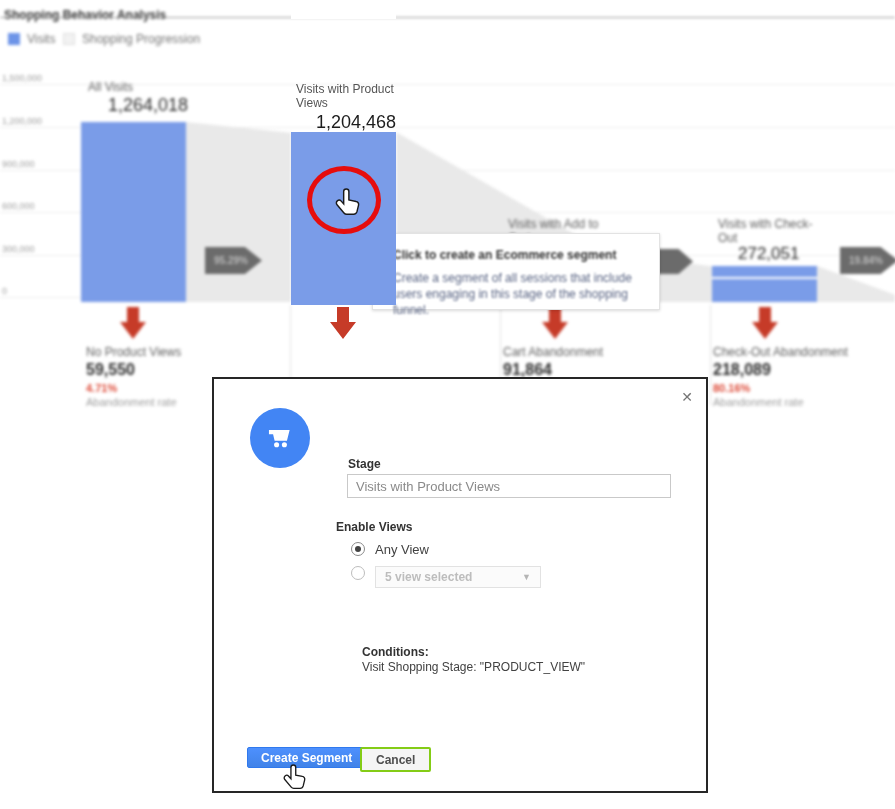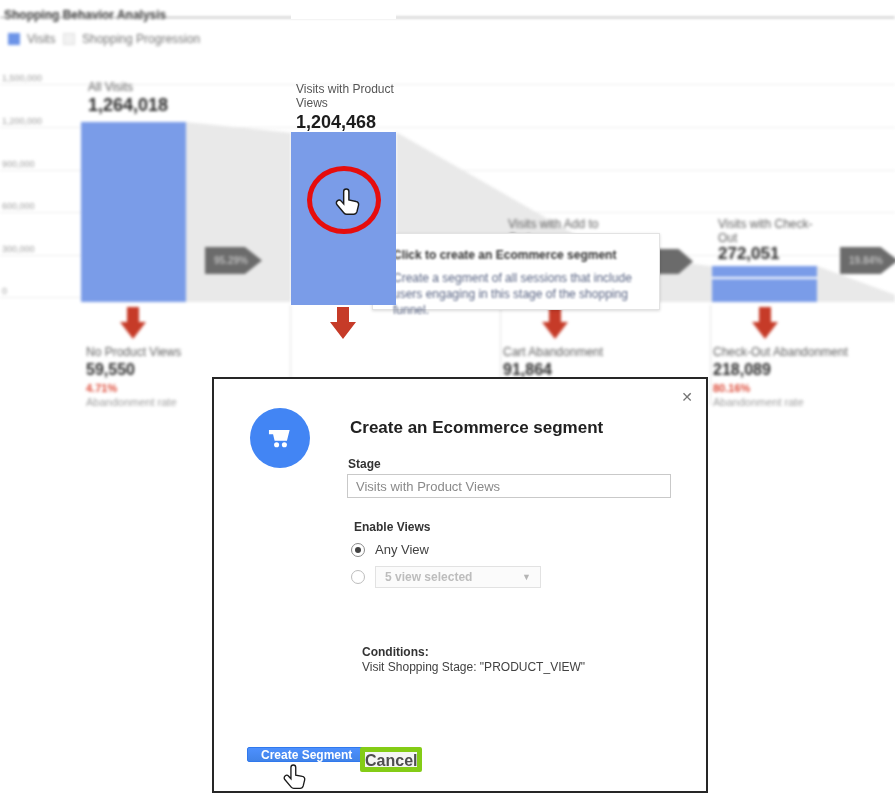--- a/index.html
+++ b/index.html
@@ -23,21 +23,21 @@
   .legend-label { font-size:12px; color:#757575; }
 
   
   .gridline { left:0; width:895px; height:1px; background:#ededed; }
   .ytick    { left:2px; width:60px; font-size:9px; color:#a0a0a0; }
 
   
   .bar   { background:#7a9ce8; }
   .shade { background:#e9e9e9; }
   .stage-label { font-size:12px; color:#616161; line-height:1.15; }
-  .stage-value { font-weight:bold; color:#2b2b2b; }
+  .stage-value { font-weight:normal; color:#2b2b2b;margin-left:20px; }
   .tag { color:#b9b9b9; font-size:10px; font-weight:bold; display:flex; align-items:center;
          padding-left:9px; background:#6b6b6b;
          clip-path:polygon(0 0, 70% 0, 100% 50%, 70% 100%, 0 100%); }
 
   .down-arrow { width:26px; height:32px; }
   .bcol-label { font-size:12px; color:#616161; }
   .bcol-value { font-size:16px; font-weight:bold; color:#2b2b2b; margin-top:2px; }
   .bcol-pct   { font-size:11px; font-weight:bold; color:#dd4b39; margin-top:3px; }
   .bcol-rate  { font-size:11px; color:#9e9e9e; margin-top:2px; }
 
@@ -57,41 +57,41 @@
   
   .modal { left:212px; top:377px; width:496px; height:416px; background:#fff; border:2px solid #262626; }
   .modal-close { position:absolute; right:13px; top:10px; font-size:14px; color:#757575; cursor:pointer; }
   .avatar { position:absolute; left:36px; top:29px; width:60px; height:60px; border-radius:50%;
             background:#4285f4; display:flex; align-items:center; justify-content:center; }
   .m-title { position:absolute; left:136px; top:39px; font-size:17px; font-weight:bold; color:#212121; }
   .m-label { font-size:12px; font-weight:bold; color:#333; }
   .m-name-label  { position:absolute; left:134px; top:78px; }
   .m-name-input  { position:absolute; left:133px; top:95px; width:324px; height:24px; border:1px solid #c9c9c9;
                    font-family:"Liberation Sans",sans-serif; font-size:13px; color:#8a8a8a; padding:0 8px; background:#fff; }
-  .m-enable-label { position:absolute; left:140px; top:141px; }
-  .radio-row { position:absolute; display:flex; align-items:center; gap:10px; }
+  .m-enable-label { position:absolute; left:122px; top:141px; }
+  .radio-row { position:absolute; display:flex; align-items:flex-start; gap:10px; }
   .radio { width:14px; height:14px; border-radius:50%; border:1px solid #8a8a8a; background:#fff;
            display:flex; align-items:center; justify-content:center; }
   .radio.sel::after { content:""; width:6px; height:6px; border-radius:50%; background:#424242; }
   .radio.empty { border-color:#bdbdbd; }
   .radio-label { font-size:13px; color:#424242; }
   .m-dropdown { width:166px; height:22px; background:#fbfbfb; border:1px solid #e2e2e2; position:relative;
                 font-size:12px; font-weight:bold; color:#bdbdbd; line-height:21px; padding-left:9px; }
   .m-dropdown .caret { position:absolute; right:9px; top:0; color:#b5b5b5; font-size:9px; line-height:21px; }
   .m-viewconf { position:absolute; left:133px; top:237px; width:335px; height:22px; background:#f0f0f0;
                 font-size:12px; color:#3c4043; line-height:22px; padding-left:10px; }
   .m-viewconf .tri { font-size:9px; color:#616161; margin-right:8px; }
   .m-cond-label { position:absolute; left:148px; top:266px; }
   .m-cond-value { position:absolute; left:148px; top:281px; font-size:12px; color:#424242; }
   .m-desc { position:absolute; left:133px; top:303px; width:345px; font-size:12.5px; color:#4a4a4a; line-height:1.42; }
-  .btn-create { position:absolute; left:33px; top:368px; height:15px; padding:0 13px; font-size:12px; font-weight:bold;
+  .btn-create { position:absolute; left:33px; top:368px; height:21px; padding:0 13px; font-size:12px; font-weight:bold;
                 color:#fff; background:linear-gradient(#4d90fe,#4183e8); border:1px solid #3079ed; border-radius:2px;
                 font-family:"Liberation Sans",sans-serif; }
-  .btn-cancel { position:absolute; left:146px; top:368px; height:25px; padding:0 0; font-size:16px; font-weight:bold;
-                color:#4e4e4e; background:#f5f5f5; border:5px solid #84cc16; border-radius:2px;
+  .btn-cancel { position:absolute; left:146px; top:368px; height:25px; padding:0 14px; font-size:12px; font-weight:bold;
+                color:#4e4e4e; background:#f5f5f5; border:2px solid #84cc16; border-radius:2px;
                 font-family:"Liberation Sans",sans-serif; }
 </style>
 </head>
 <body>
 
 <div id="screen">
 
   <div class="layer-blur">
     <div class="abs report-title">Shopping Behavior Analysis</div>
     <div class="abs title-rule"></div>
@@ -200,21 +200,20 @@
     <div class="modal-close">✕</div>
 
     <div class="avatar">
       <svg width="34" height="34" viewBox="0 0 24 24">
         <path fill="#fff" d="M4.2 6.3 h3.4 v3 h-3.4 z M6.4 6.3 H18.8 L16.9 13.9 H8.2 Z"></path>
         <circle cx="9.6" cy="16.8" r="1.8" fill="#fff"></circle>
         <circle cx="15.1" cy="16.8" r="1.8" fill="#fff"></circle>
       </svg>
     </div>
 
-    <div class="m-title">Create an Ecommerce segment</div>
 
     <div class="m-label m-name-label">Stage</div>
     <input class="m-name-input" type="text" value="Visits with Product Views" style="">
 
     <div class="m-label m-enable-label">Enable Views</div>
 
     <div class="radio-row" style="left:137px;top:163px;">
       <span class="radio sel"></span>
       <span class="radio-label">Any View</span>
     </div>

